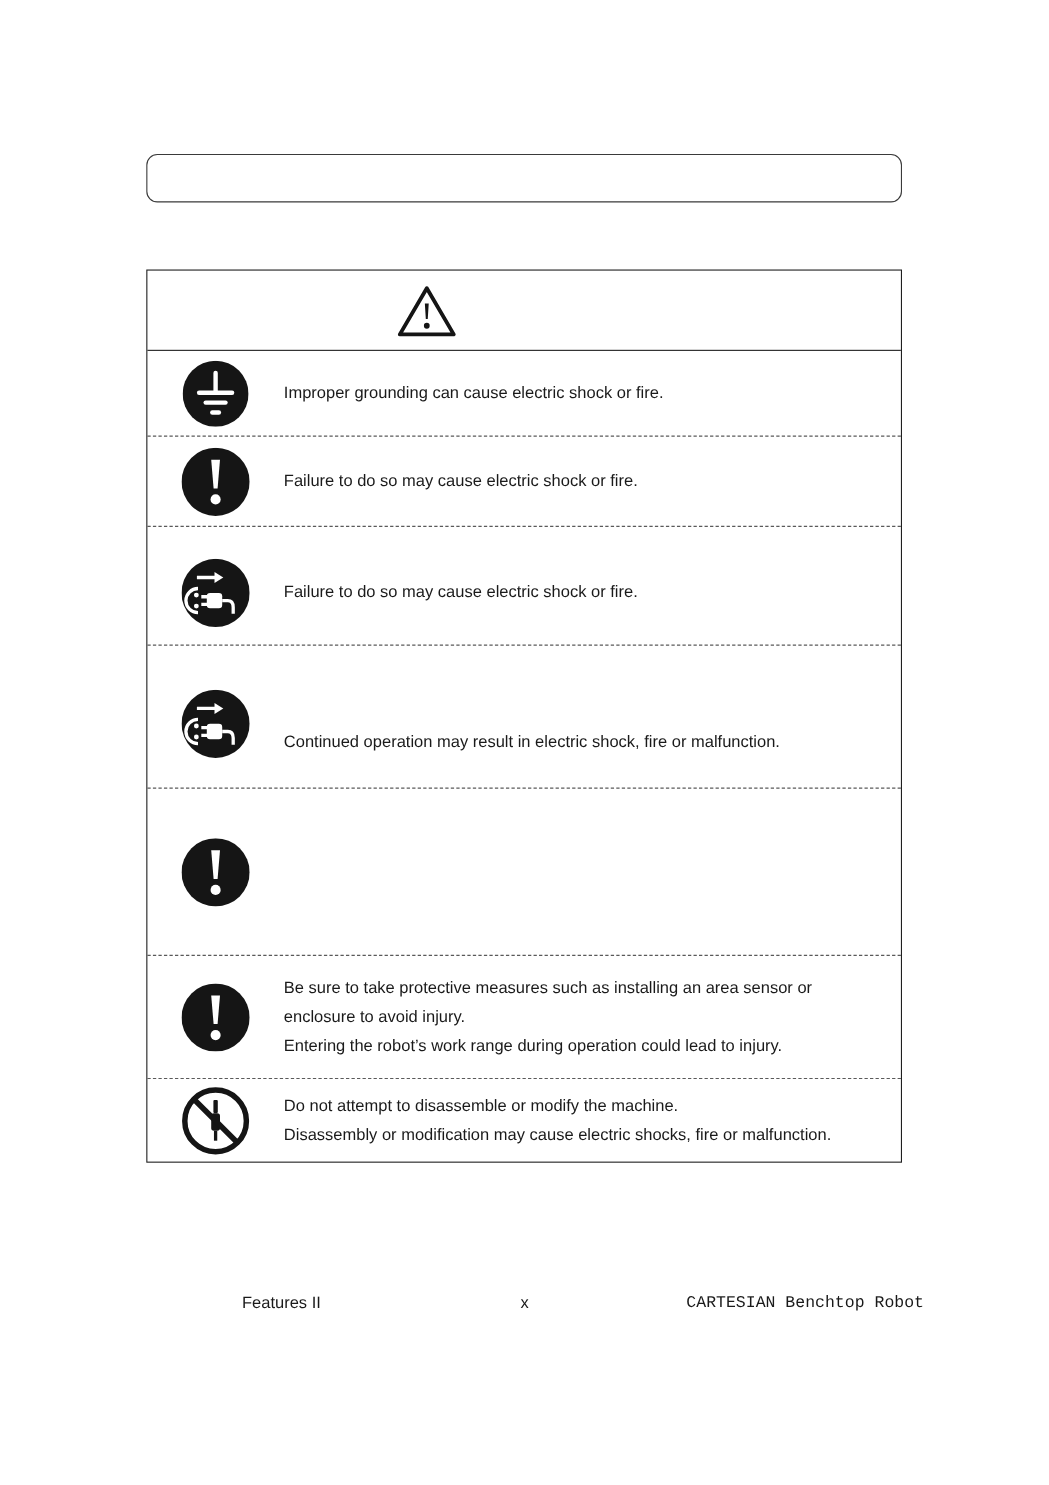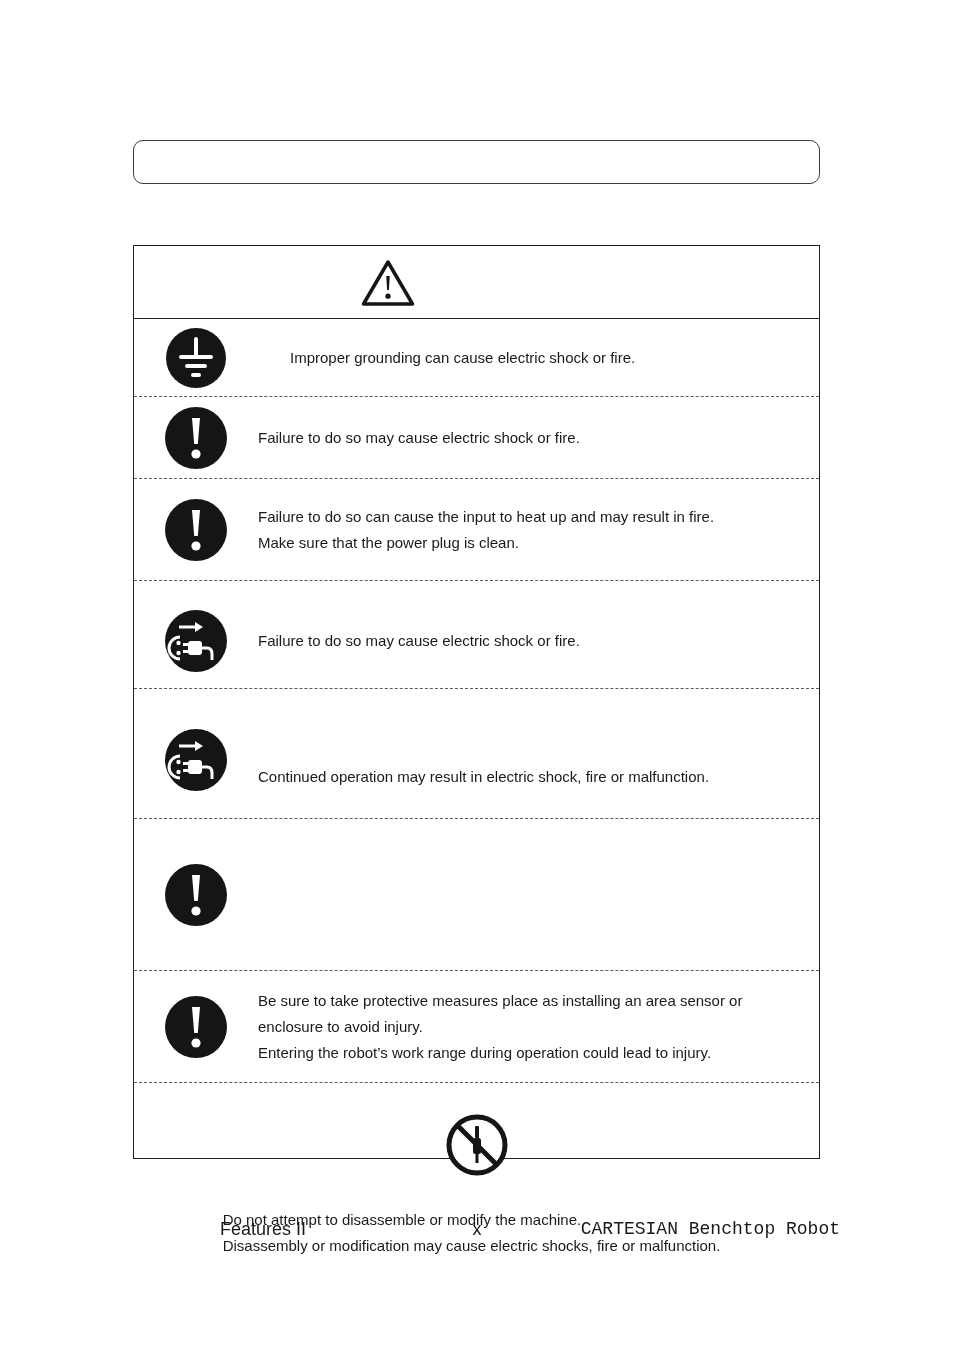--- a/index.html
+++ b/index.html
@@ -37,56 +37,56 @@
     position: absolute;
     left: 226px; top: 11px;
     width: 56px; height: 52px;
   }
 
   .w-row {
     display: flex;
     align-items: center;
     border-bottom: 1px dashed #5a5a5a;
   }
-  .w-row:last-child { border-bottom: none; flex-direction: column; }
+  .w-row:last-child { border-bottom: none; }
 
   .icon-cell {
     width: 124px;
     flex: 0 0 124px;
     display: flex;
     justify-content: center;
     align-items: center;
   }
   .text-cell {
     flex: 1;
     padding-right: 10px;
     font-size: 15px;
     line-height: 26px;
     white-space: pre-line;
   }
 
-  .h1 { height: 78px; gap: 32px; }
+  .h1 { height: 78px; }
   .h2 { height: 82px; }
   .h3 { height: 102px; }
   .h4 { height: 108px; }
   .h5 { height: 130px; justify-content: space-between; }
   .h6 { height: 152px; }
   .h7 { height: 112px; }
   .h8 { height: 75px; }
 
   .low { padding-top: 18px; }
   .low .icon-cell, .low .text-cell { margin-top: -6px; }
   .h5.low .text-cell { margin-top: 28px; }
 
   .page-footer {
     position: absolute;
-    left: 0; top: 1219px;
+    left: 0; top: 1176px;
     width: 954px;
     height: 20px;
-    font-size: 18px;
+    font-size: 15px;
   }
   .page-footer .f-left   { position: absolute; left: 220px; }
   .page-footer .f-center { position: absolute; left: 50%; transform: translateX(-50%); }
   .page-footer .f-right  { position: absolute; right: 114px; font-family: Liberation Mono, monospace; }
 
   svg { display: block; }
 </style>
 </head>
 <body>
 
@@ -123,31 +123,20 @@
     <div class="icon-cell">
       <svg width="62" height="62" viewBox="0 0 62 62">
         <circle cx="31" cy="31" r="31" fill="#151515"></circle>
         <path d="M27 11 h8 l-2.2 26 h-3.6 Z" fill="#ffffff"></path>
         <circle cx="31" cy="47" r="4.6" fill="#ffffff"></circle>
       </svg>
     </div>
     <div class="text-cell">Failure to do so may cause electric shock or fire.</div>
   </div>
 
-  <div class="w-row h3">
-    <div class="icon-cell">
-      <svg width="62" height="62" viewBox="0 0 62 62">
-        <circle cx="31" cy="31" r="31" fill="#151515"></circle>
-        <path d="M27 11 h8 l-2.2 26 h-3.6 Z" fill="#ffffff"></path>
-        <circle cx="31" cy="47" r="4.6" fill="#ffffff"></circle>
-      </svg>
-    </div>
-    <div class="text-cell">Failure to do so can cause the input to heat up and may result in fire.
-Make sure that the power plug is clean.</div>
-  </div>
 
   <div class="w-row h4 low">
     <div class="icon-cell">
       <svg width="62" height="62" viewBox="0 0 62 62">
         <circle cx="31" cy="31" r="31" fill="#151515"></circle>
         <path d="M14 17 H32" stroke="#ffffff" stroke-width="3"></path>
         <path d="M30 12 L38 17 L30 22 Z" fill="#ffffff"></path>
         <path d="M15 27 a11 11 0 0 0 0 22" fill="none" stroke="#ffffff" stroke-width="3"></path>
         <circle cx="13.5" cy="33" r="2.2" fill="#ffffff"></circle>
         <circle cx="13.5" cy="43" r="2.2" fill="#ffffff"></circle>
@@ -189,21 +178,21 @@
   </div>
 
   <div class="w-row h7">
     <div class="icon-cell">
       <svg width="62" height="62" viewBox="0 0 62 62">
         <circle cx="31" cy="31" r="31" fill="#151515"></circle>
         <path d="M27 11 h8 l-2.2 26 h-3.6 Z" fill="#ffffff"></path>
         <circle cx="31" cy="47" r="4.6" fill="#ffffff"></circle>
       </svg>
     </div>
-    <div class="text-cell">Be sure to take protective measures place as installing an area sensor or
+    <div class="text-cell">Be sure to take protective measures such as installing an area sensor or
 enclosure to avoid injury.
 Entering the robot’s work range during operation could lead to injury.</div>
   </div>
 
   <div class="w-row h8">
     <div class="icon-cell">
       <svg width="62" height="62" viewBox="0 0 62 62">
         <circle cx="31" cy="31" r="28" fill="#ffffff" stroke="#151515" stroke-width="5"></circle>
         <g fill="#151515">
           <rect x="29" y="12" width="4" height="12" rx="1"></rect>

